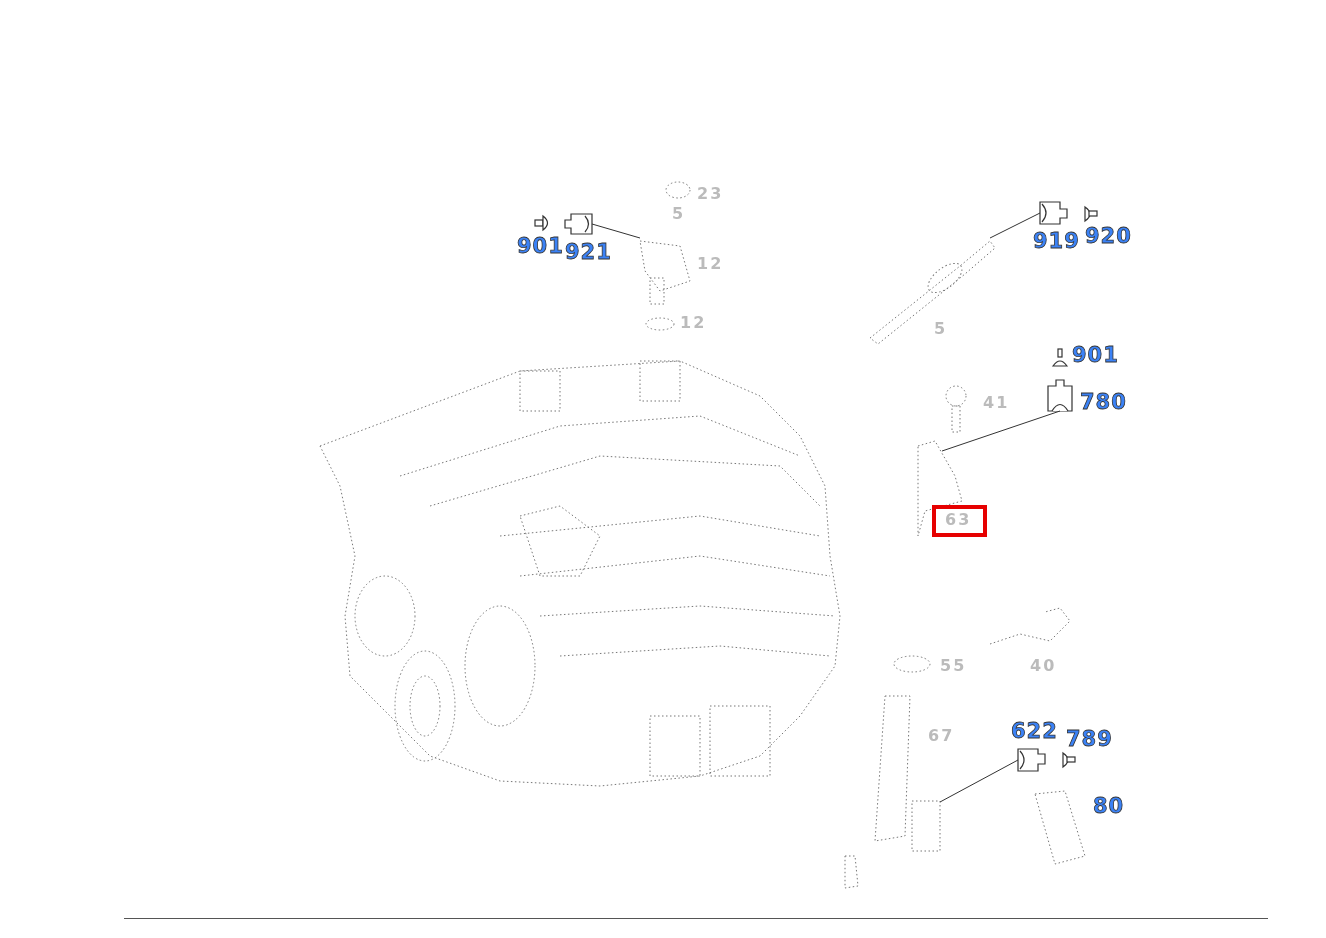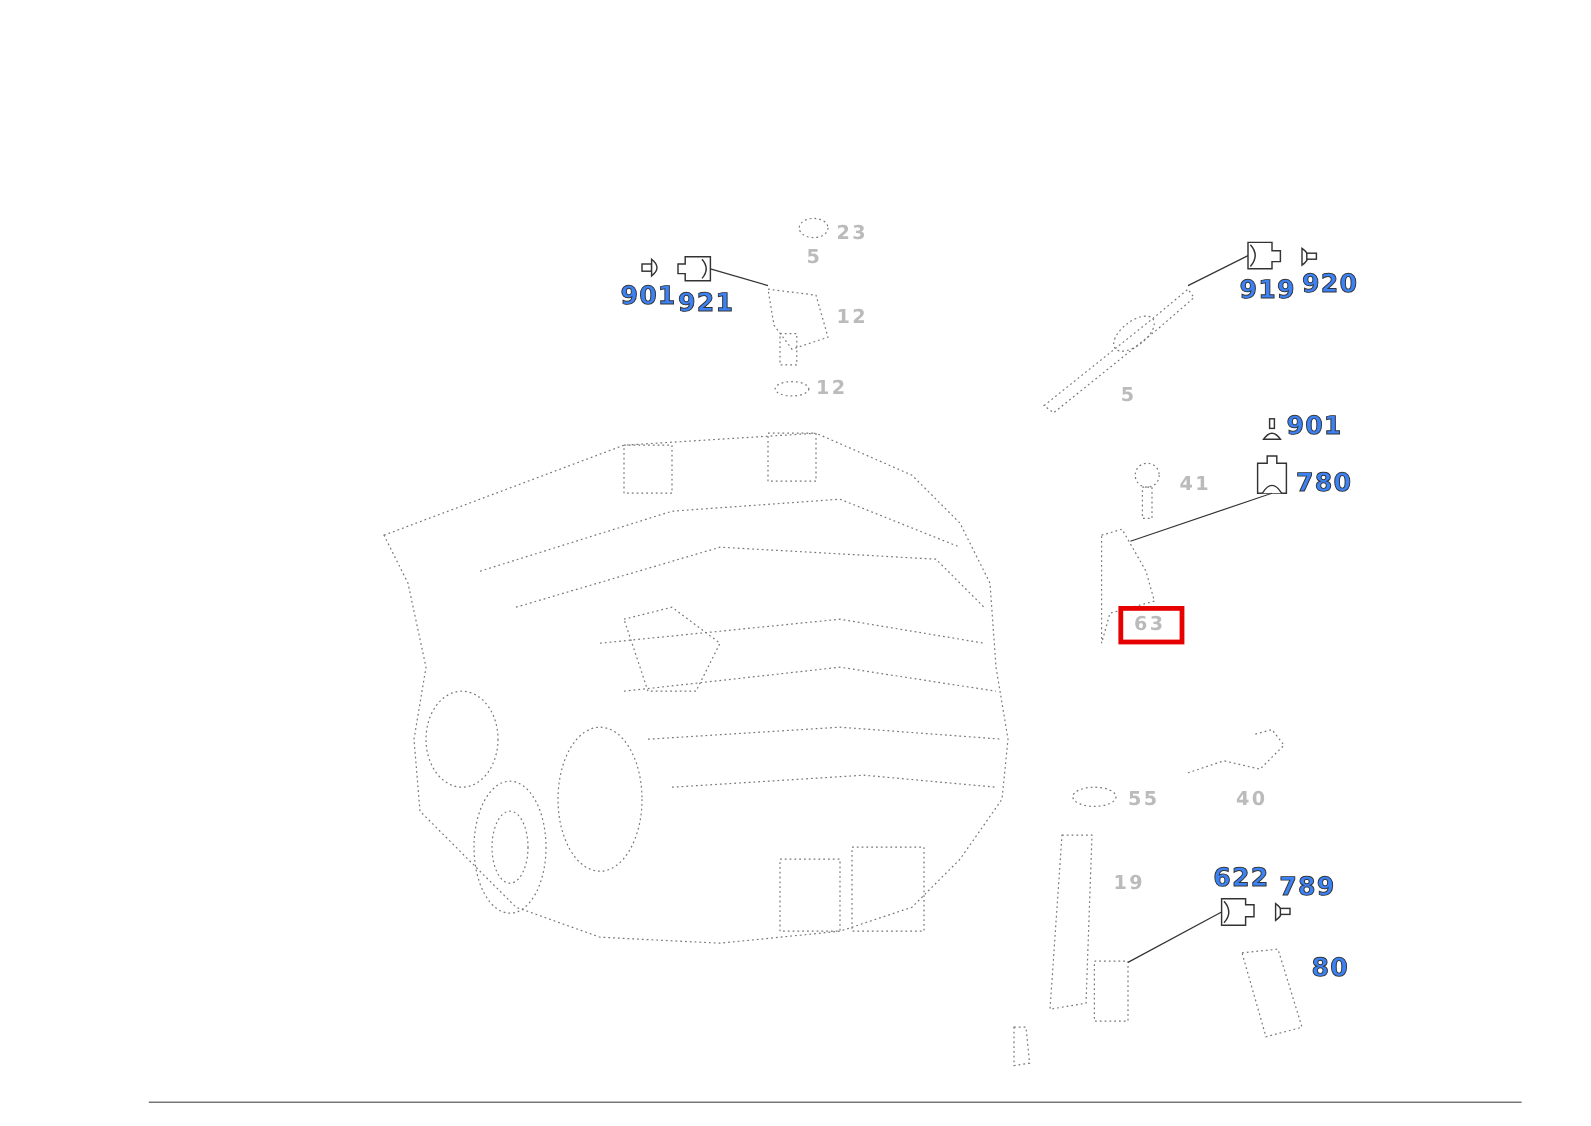--- a/index.html
+++ b/index.html
@@ -120,19 +120,19 @@
   <span class="lbl big" style="left:1033px;top:213px">919</span>
   <span class="lbl big" style="left:1085px;top:208px">920</span>
   <span class="lbl faint" style="left:934px;top:303px">5</span>
   <span class="lbl big" style="left:1072px;top:327px">901</span>
   <span class="lbl big" style="left:1080px;top:374px">780</span>
   <span class="lbl faint" style="left:983px;top:377px">41</span>
   <div class="hl" style="left:932px;top:489px;width:55px;height:32px"></div>
   <span class="lbl faint" style="left:945px;top:494px">63</span>
   <span class="lbl faint" style="left:940px;top:640px">55</span>
   <span class="lbl faint" style="left:1030px;top:640px">40</span>
-  <span class="lbl faint" style="left:928px;top:710px">19</span>
+  <span class="lbl faint" style="left:928px;top:710px">67</span>
   <span class="lbl big" style="left:1011px;top:703px">622</span>
   <span class="lbl big" style="left:1066px;top:711px">789</span>
   <span class="lbl big" style="left:1093px;top:778px">80</span>
 
   <div class="rule"></div>
 </div>
 
 </body></html>

